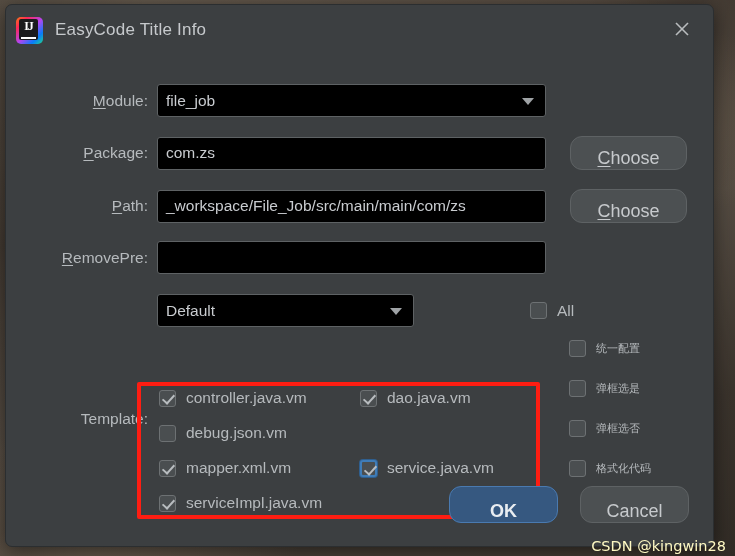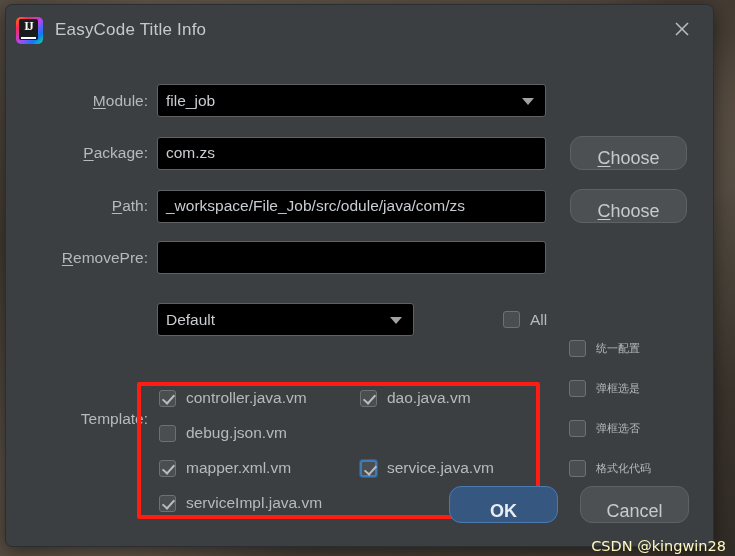--- a/index.html
+++ b/index.html
@@ -261,40 +261,40 @@
         <span>com.zs</span>
       </div>
       <div class="btn" style="margin-left:24px; width:117px;">
         <span><u>C</u>hoose</span>
       </div>
     </div>
 
     <div class="row" style="left:0; top:134px; width:690px;">
       <div class="lbl" style="width:142px;"><u>P</u>ath:</div>
       <div class="field" style="margin-left:9px; width:389px;">
-        <span>_workspace/File_Job/src/odule/java/com/zs</span>
+        <span>_workspace/File_Job/src/main/main/com/zs</span>
       </div>
       <div class="btn" style="margin-left:24px; width:117px;">
         <span><u>C</u>hoose</span>
       </div>
     </div>
 
     <div class="row" style="left:0; top:186px; width:540px;">
       <div class="lbl" style="width:142px;"><u>R</u>emovePre:</div>
       <div class="field" style="margin-left:9px; width:389px;">
         <span></span>
       </div>
     </div>
 
-    <div class="row" style="left:151px; top:248px;">
+    <div class="row" style="left:151px; top:239px;">
       <div class="field combo" style="width:257px;">
         <span>Default</span>
         <span class="arrow"></span>
       </div>
-      <div class="cb" style="margin-left:89px;">
+      <div class="cb" style="margin-left:116px;">
         <span class="box"></span>
         <span class="cb-lbl">All</span>
       </div>
     </div>
 
     <div class="row" style="left:0; top:355px; width:142px;">
       <div class="lbl" style="width:142px;">Template:</div>
     </div>
 
     <div style="position:absolute; left:153px; top:334px; width:370px;">

